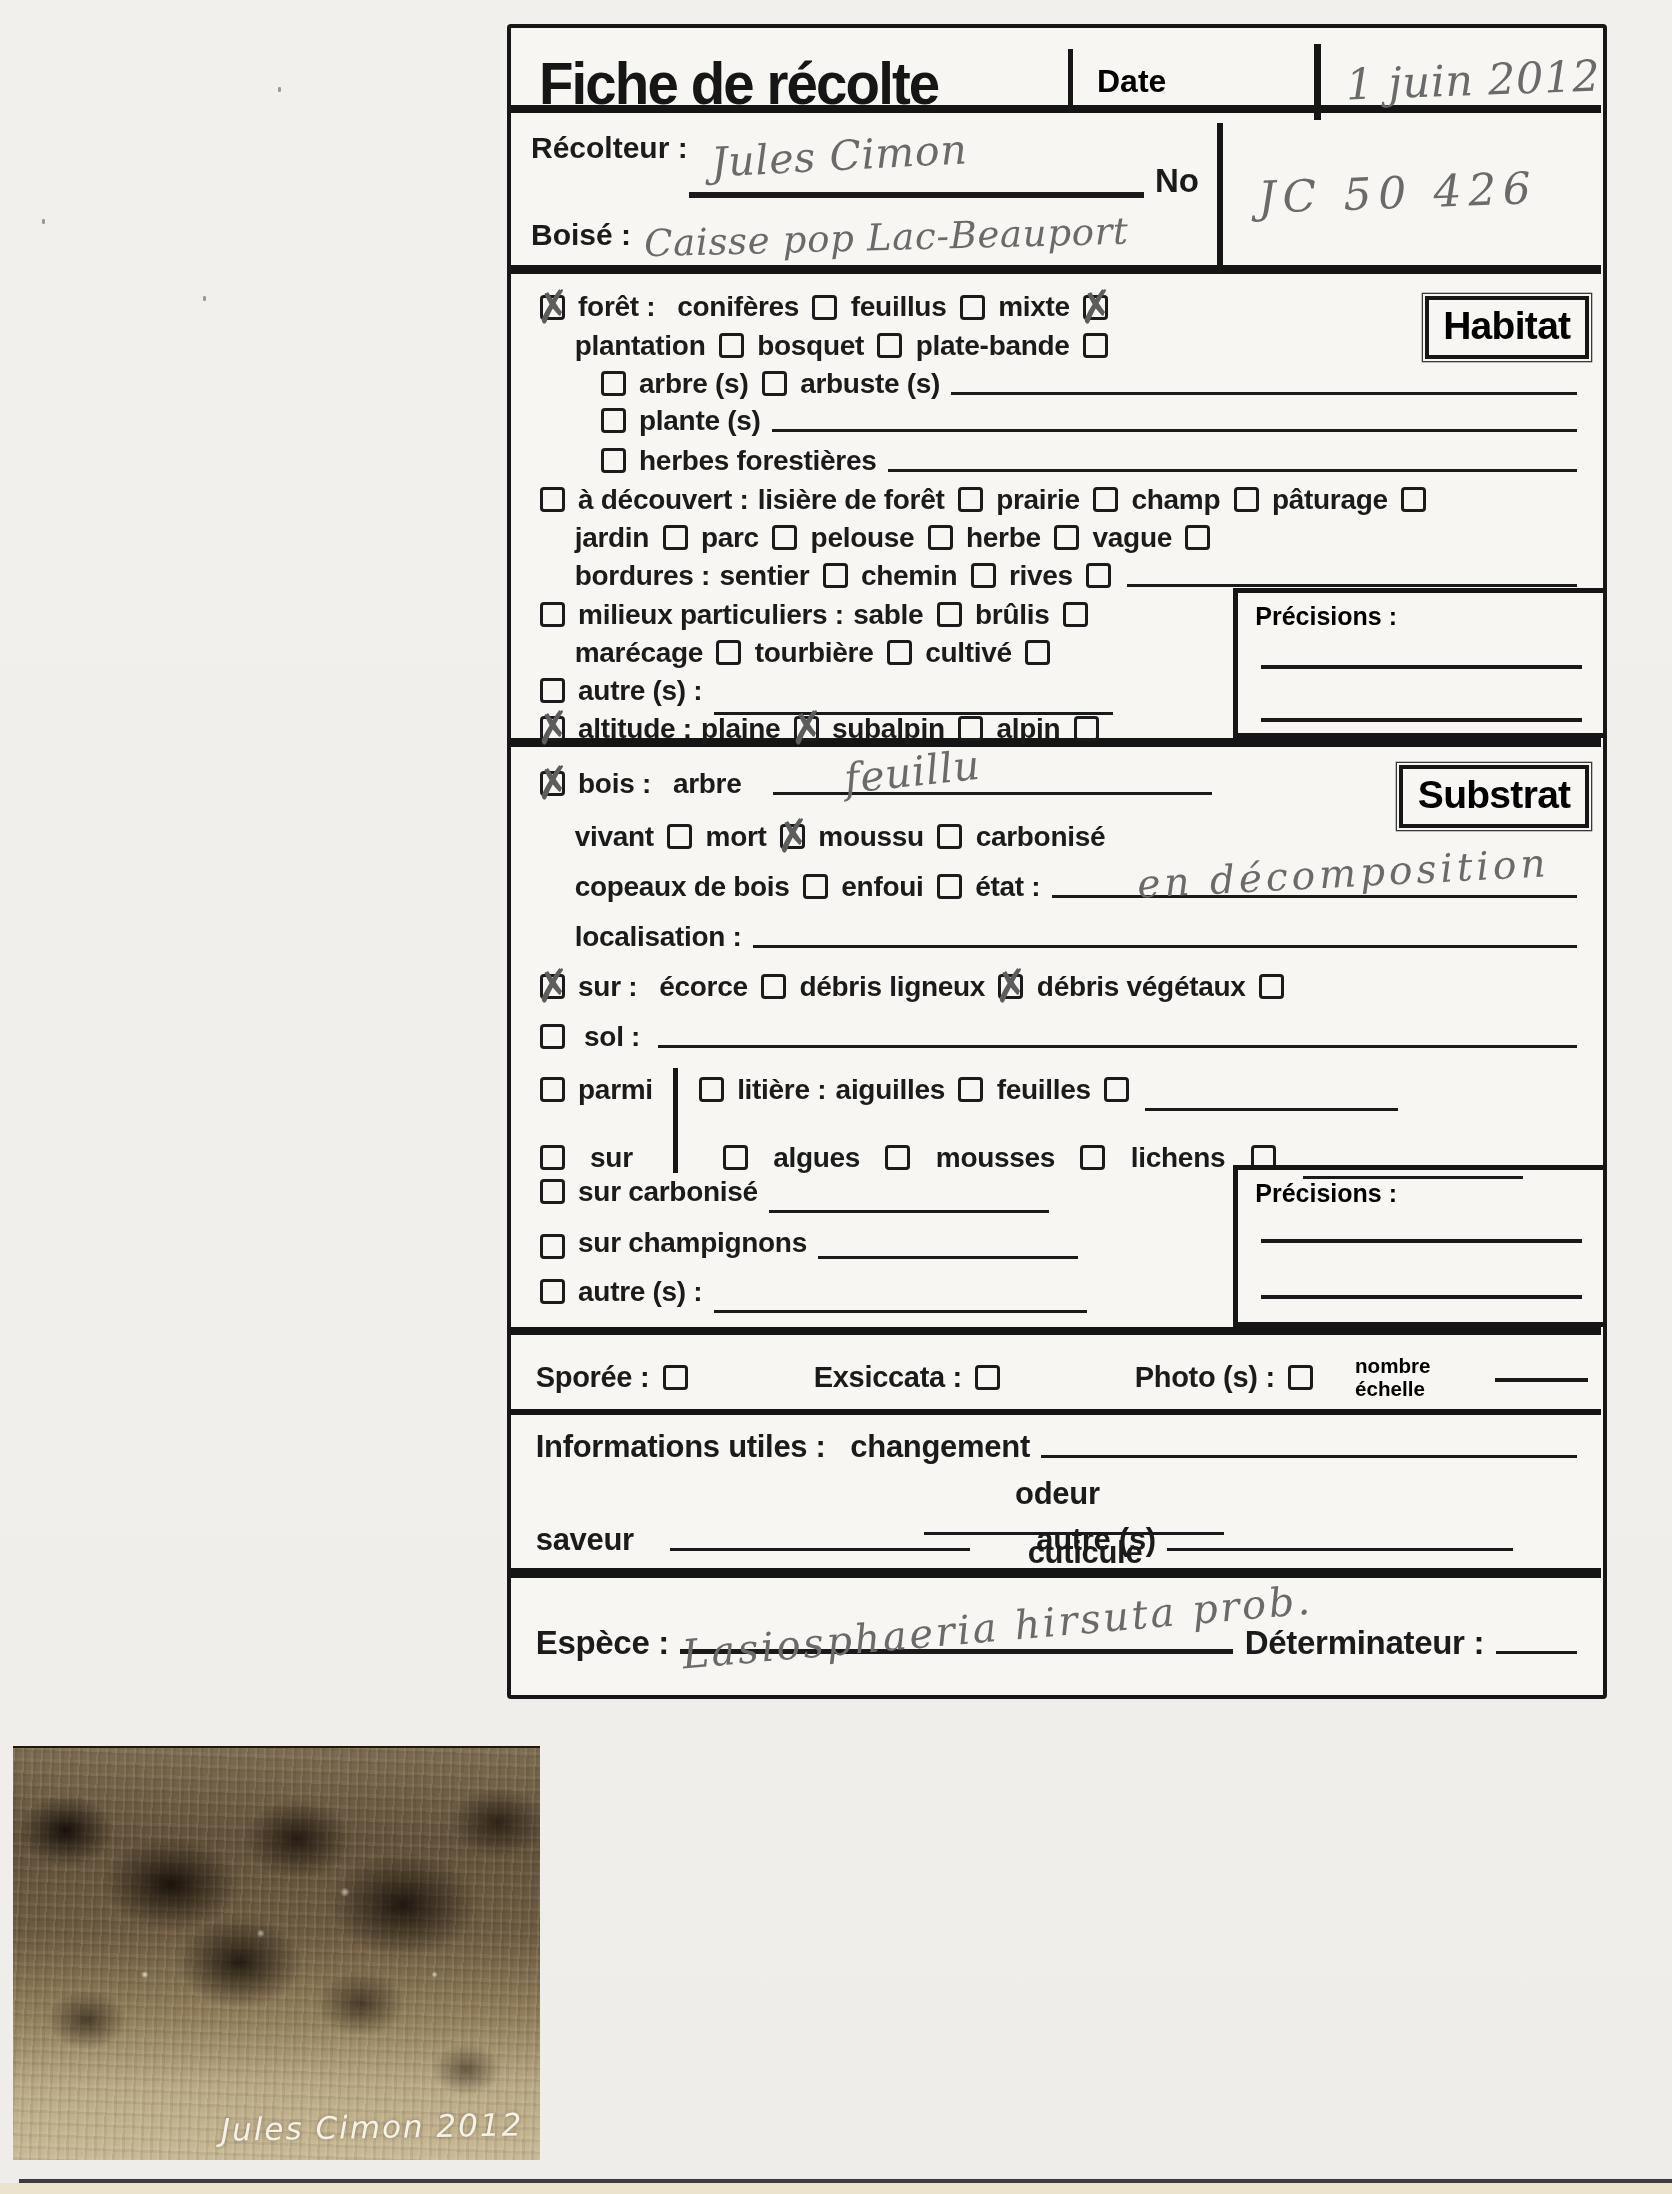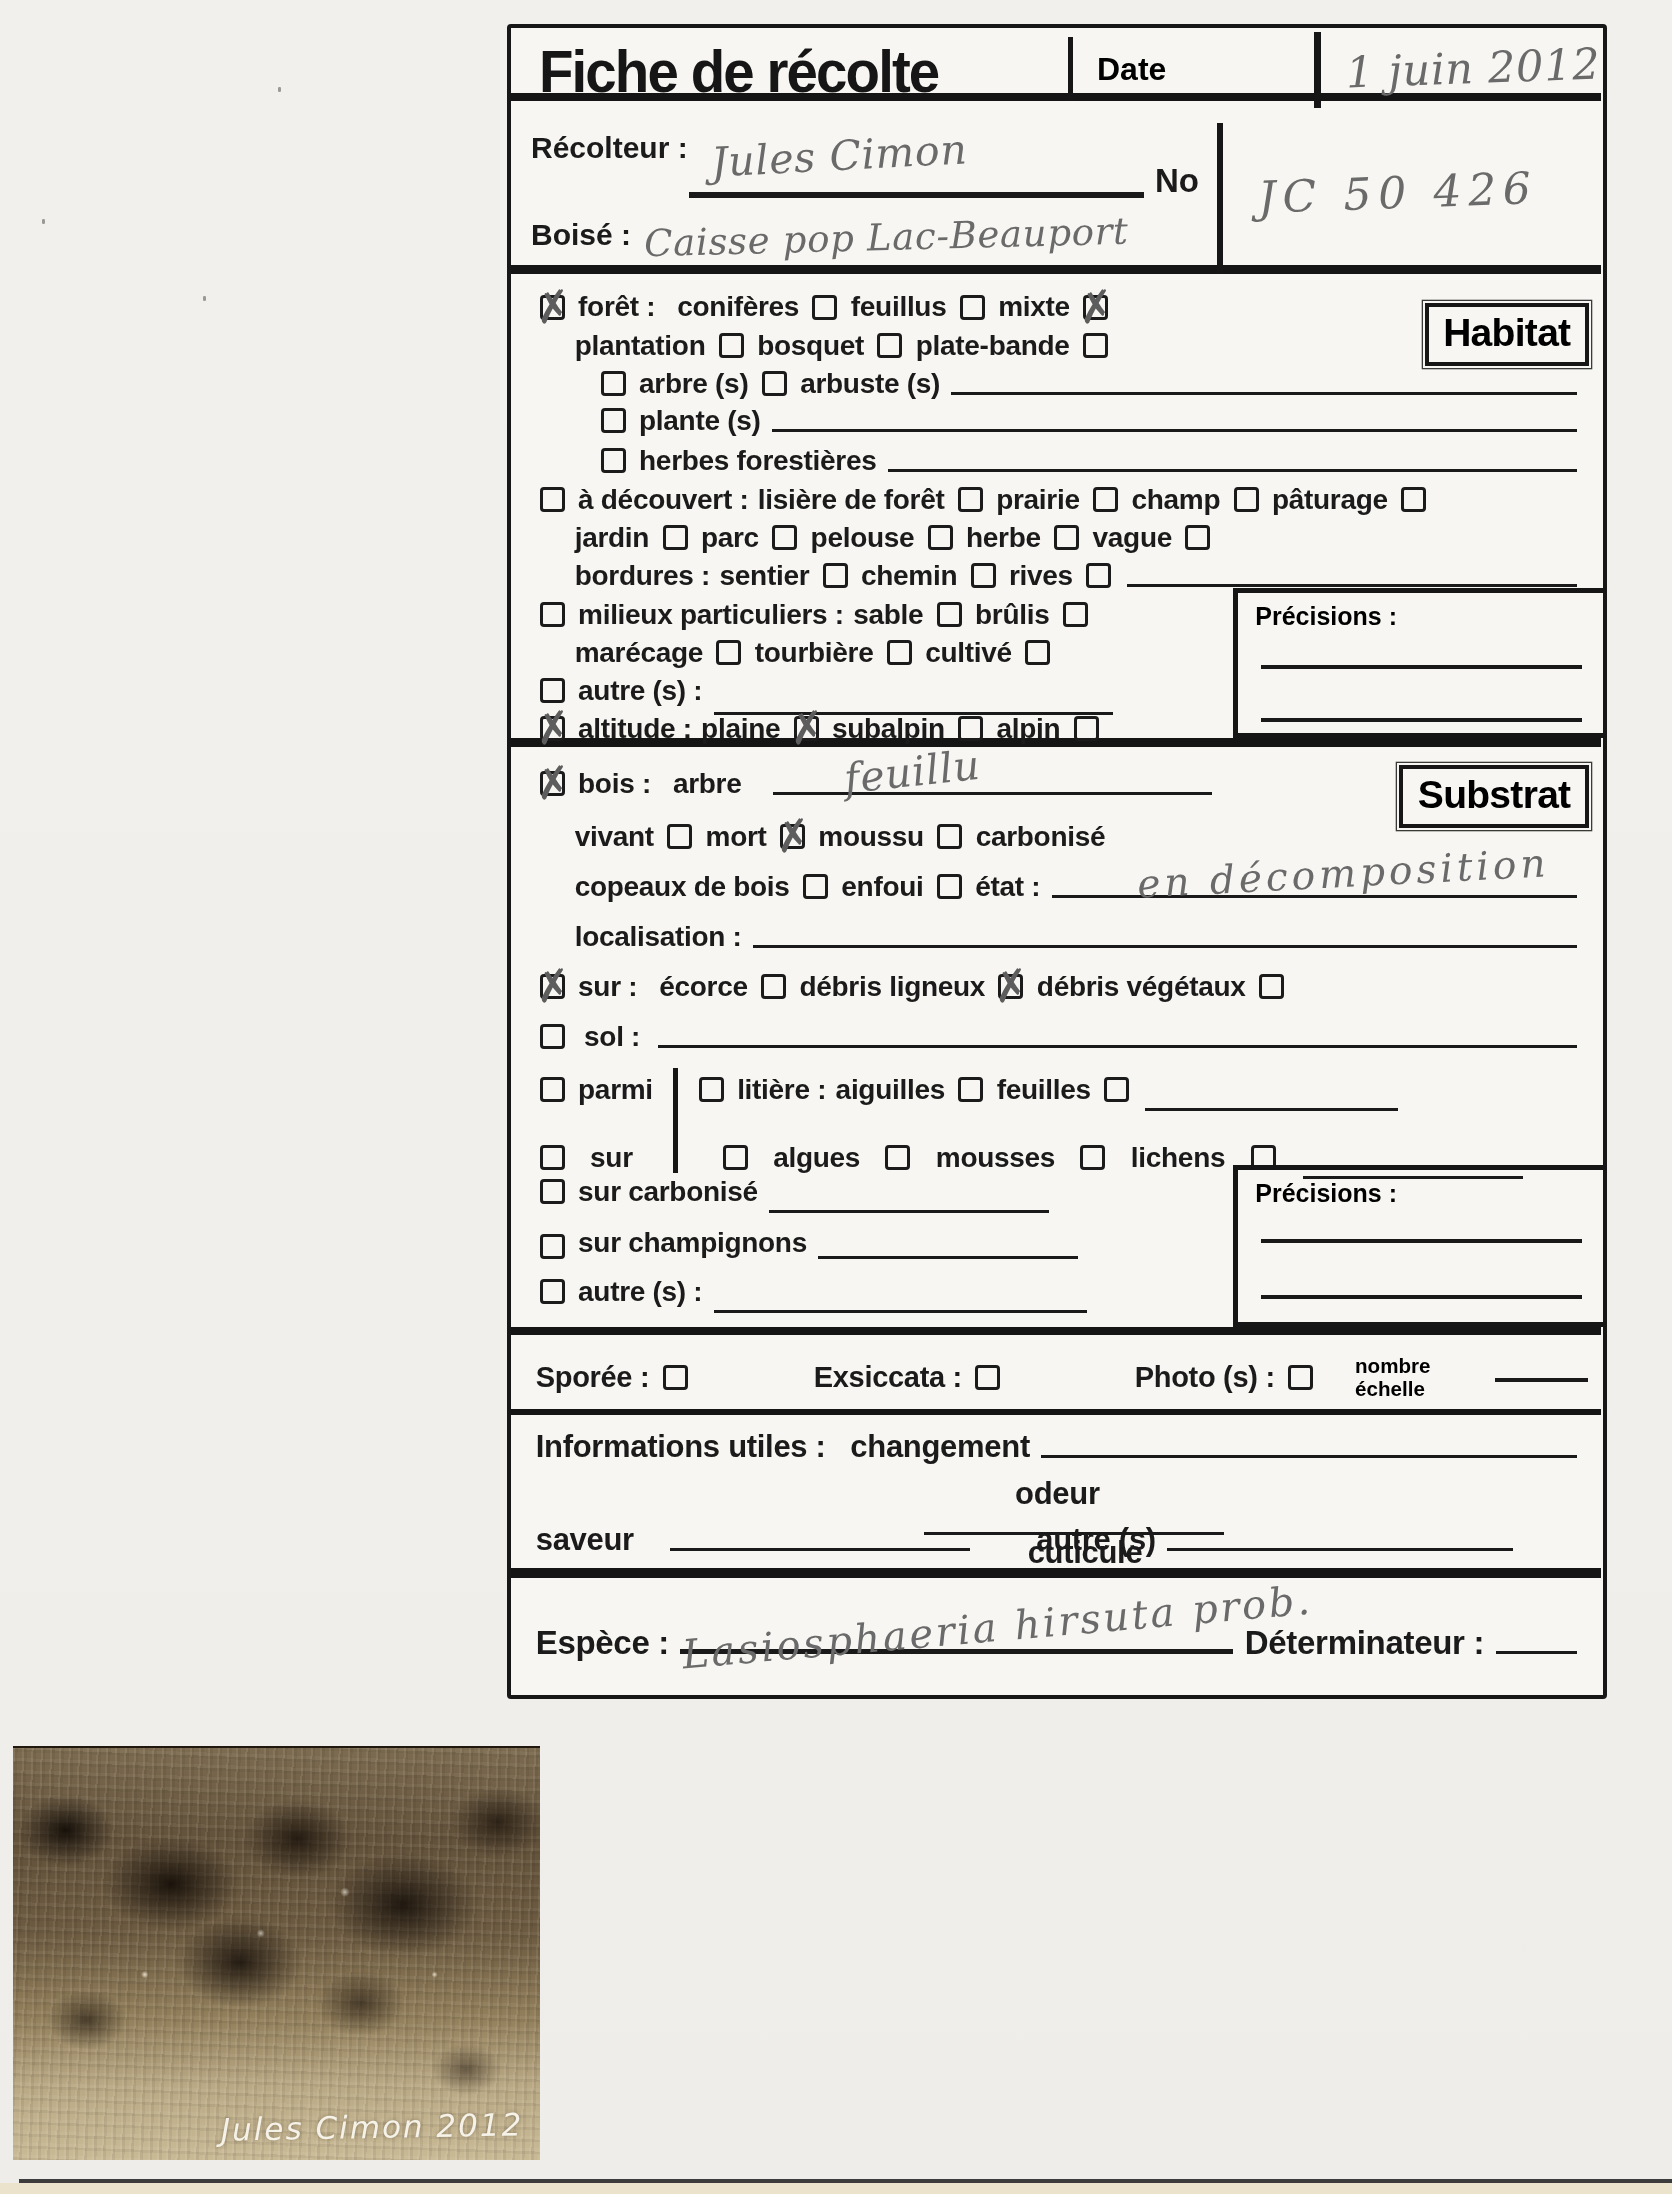--- a/index.html
+++ b/index.html
@@ -94,41 +94,41 @@
 </style>
 </head>
 <body>
 
 <div class="speck" style="left:278px; top:87px;"></div>
 <div class="speck" style="left:42px; top:219px;"></div>
 <div class="speck" style="left:203px; top:296px;"></div>
 
 <div class="form">
 
-  <div class="sec rule-b" style="top:0; height:73px; border-bottom-width:8px;">
+  <div class="sec rule-b" style="top:12px; height:73px; border-bottom-width:8px;">
     <div class="title">Fiche de récolte</div>
     <div class="vbar" style="left:557px; top:9.3px; width:5.3px; height:64px;"></div>
     <div class="date-label">Date</div>
     <div class="vbar" style="left:803px; top:4px; width:6.7px; height:76px;"></div>
     <span class="hw" style="left:835px; top:14.6px; font-size:43px; transform:rotate(-2deg);">1 juin 2012</span>
   </div>
 
   <div class="sec rule-b" style="top:95px; height:151px; border-bottom-width:9.3px;">
     <div class="lbl" style="left:20px; top:8px; font-size:30px;">Récolteur :</div>
     <span class="hw" style="left:200px; top:9.3px; font-size:41px; transform:rotate(-3deg);">Jules Cimon</span>
     <div style="position:absolute; left:178px; top:69px; width:455px; height:6px; background:#1a1a1a;"></div>
     <div class="lbl" style="left:644px; top:39px; font-size:33px;">No</div>
     <div class="vbar" style="left:706px; top:0; width:6px; height:151px;"></div>
     <span class="hw" style="left:747px; top:44px; font-size:44px; letter-spacing:6.7px; transform:rotate(-2deg);">JC 50 426</span>
     <div class="lbl" style="left:20px; top:95px; font-size:30px;">Boisé :</div>
     <span class="hw" style="left:133px; top:93px; font-size:37px; transform:rotate(-1.5deg);">Caisse pop Lac-Beauport</span>
   </div>
 
   <div class="sec rule-b" style="top:255px; height:464px; border-bottom-width:9.3px;">
-    <div class="corner-box" style="top:20px;text-align:right;">Habitat</div>
+    <div class="corner-box" style="top:13px;text-align:right;">Habitat</div>
 
     <div class="row" style="top:6.7px;">
       <span class="cb">
           <i class="mk">✗</i>
         </span>
       <span class="t gap">forêt :</span>
       <span class="t">conifères</span>
       <span class="cb">
           <i class="mk"></i>
         </span>

